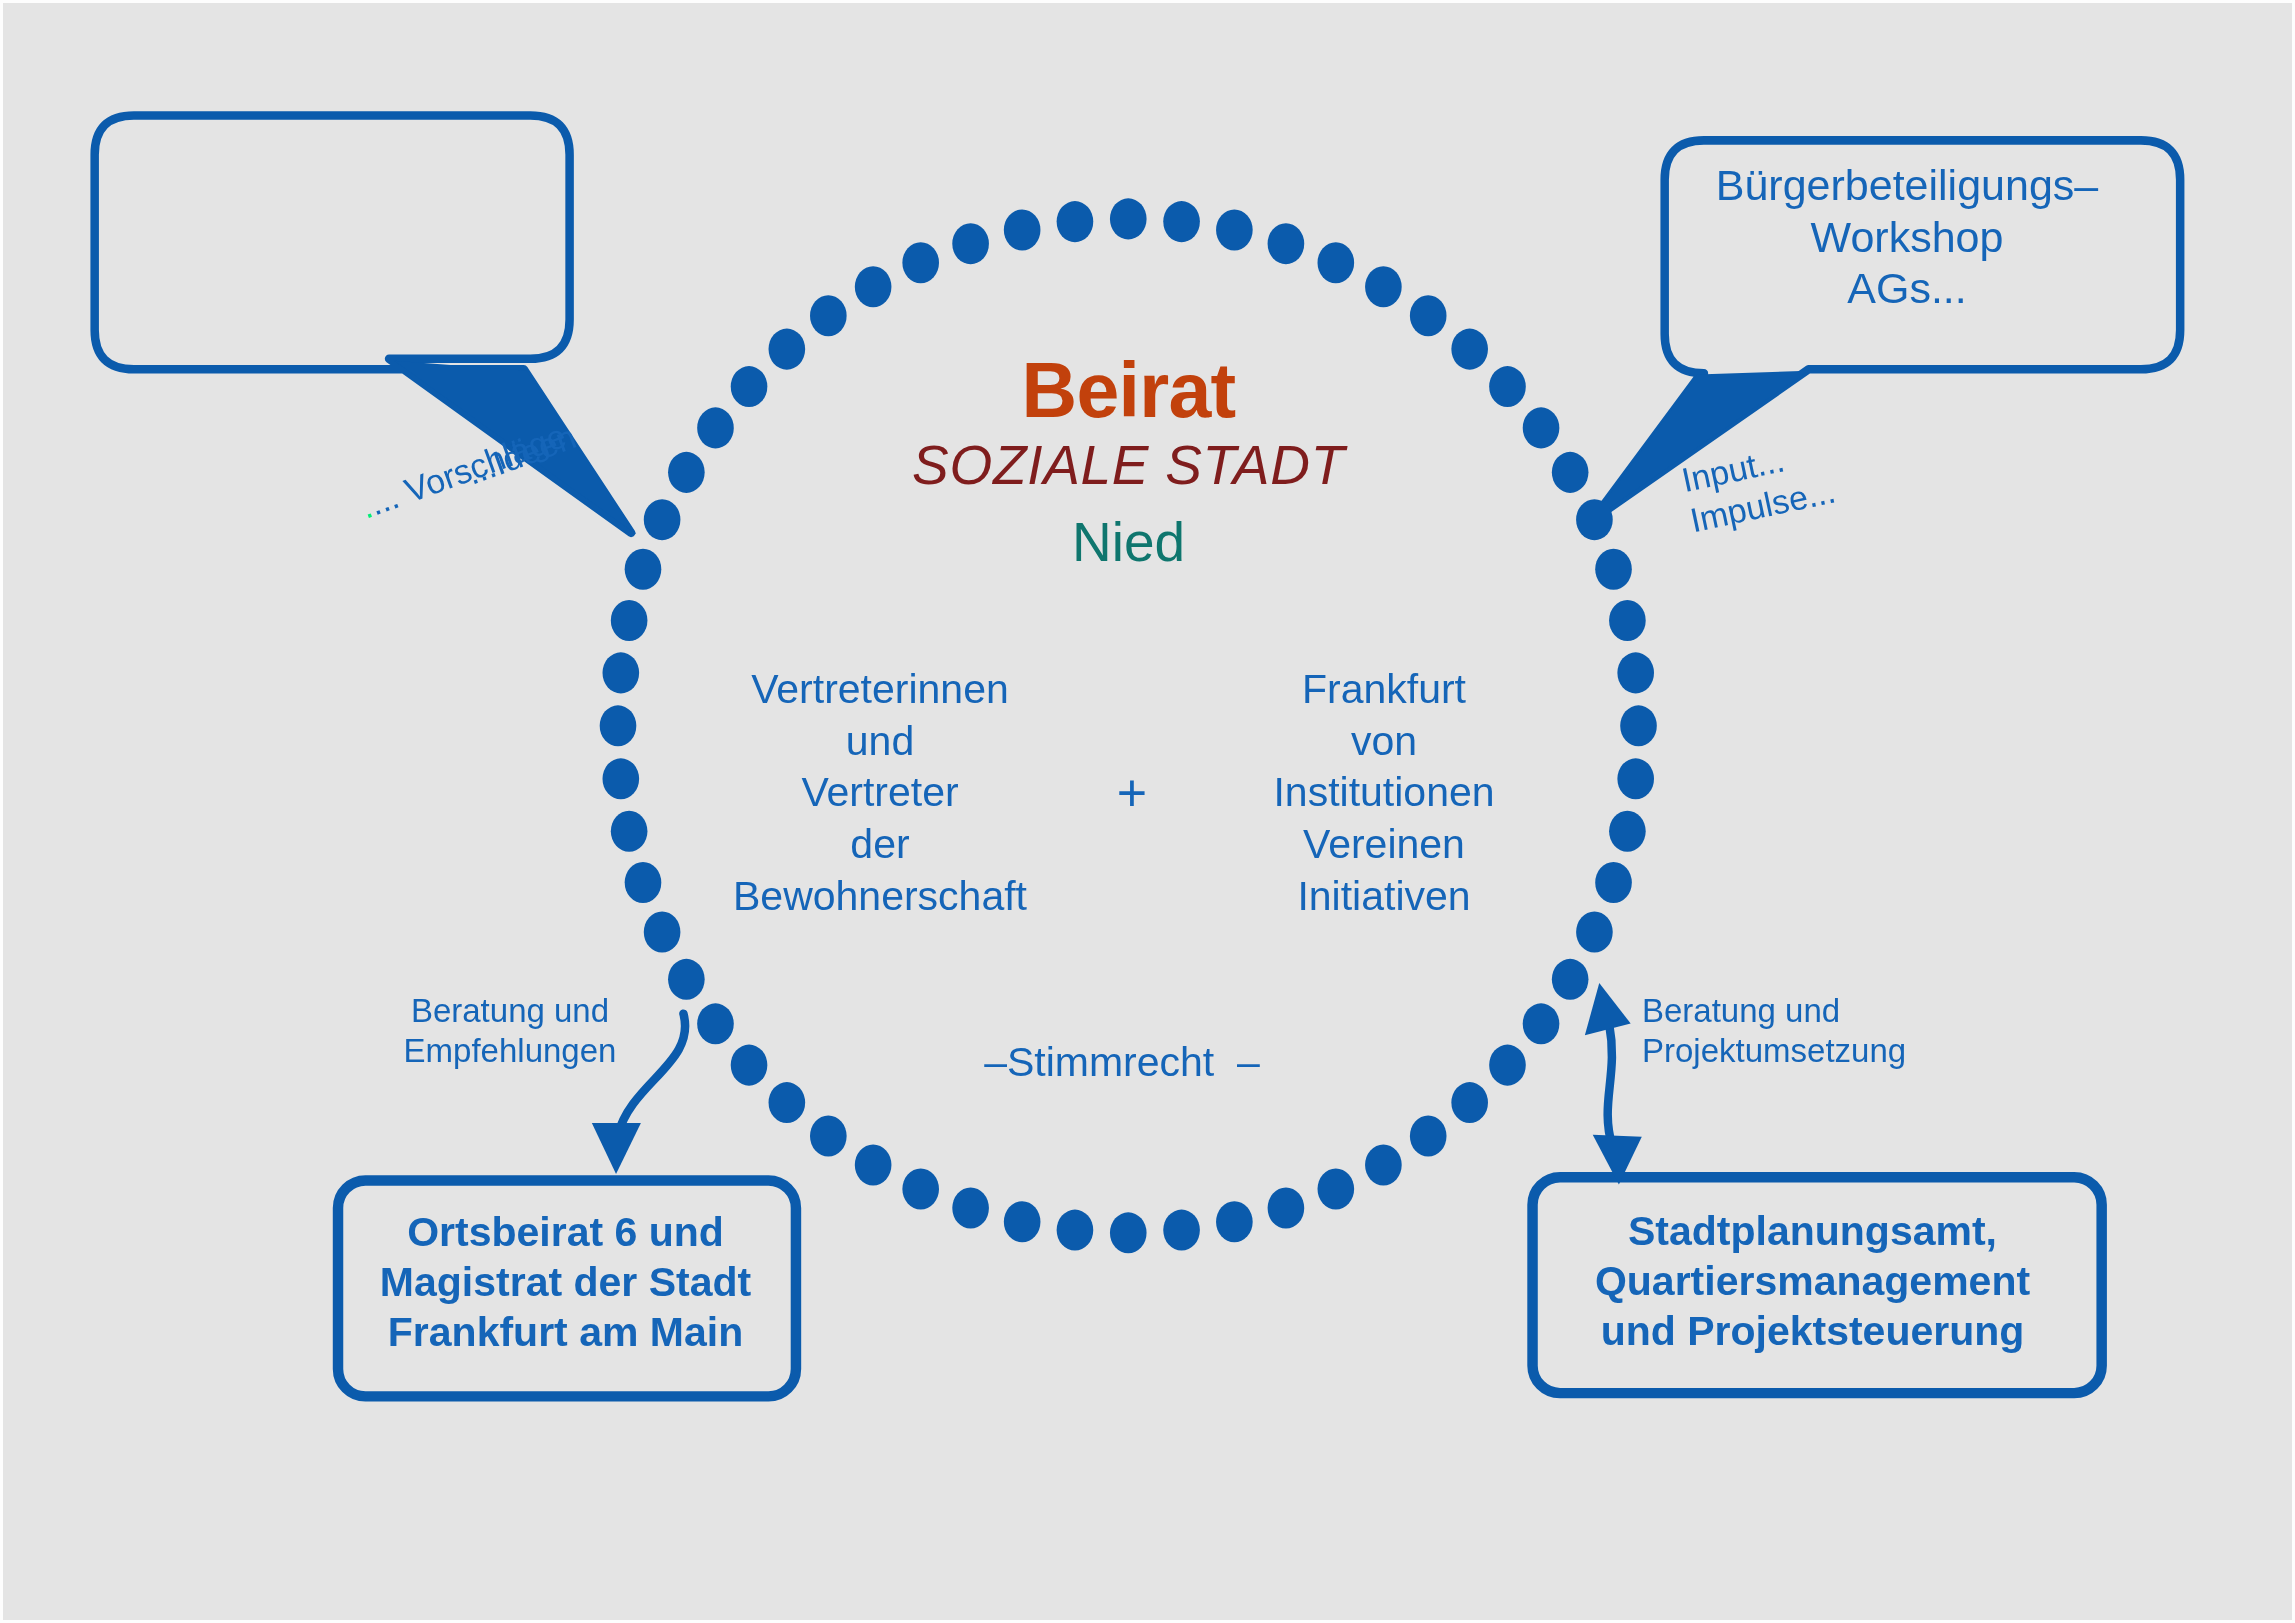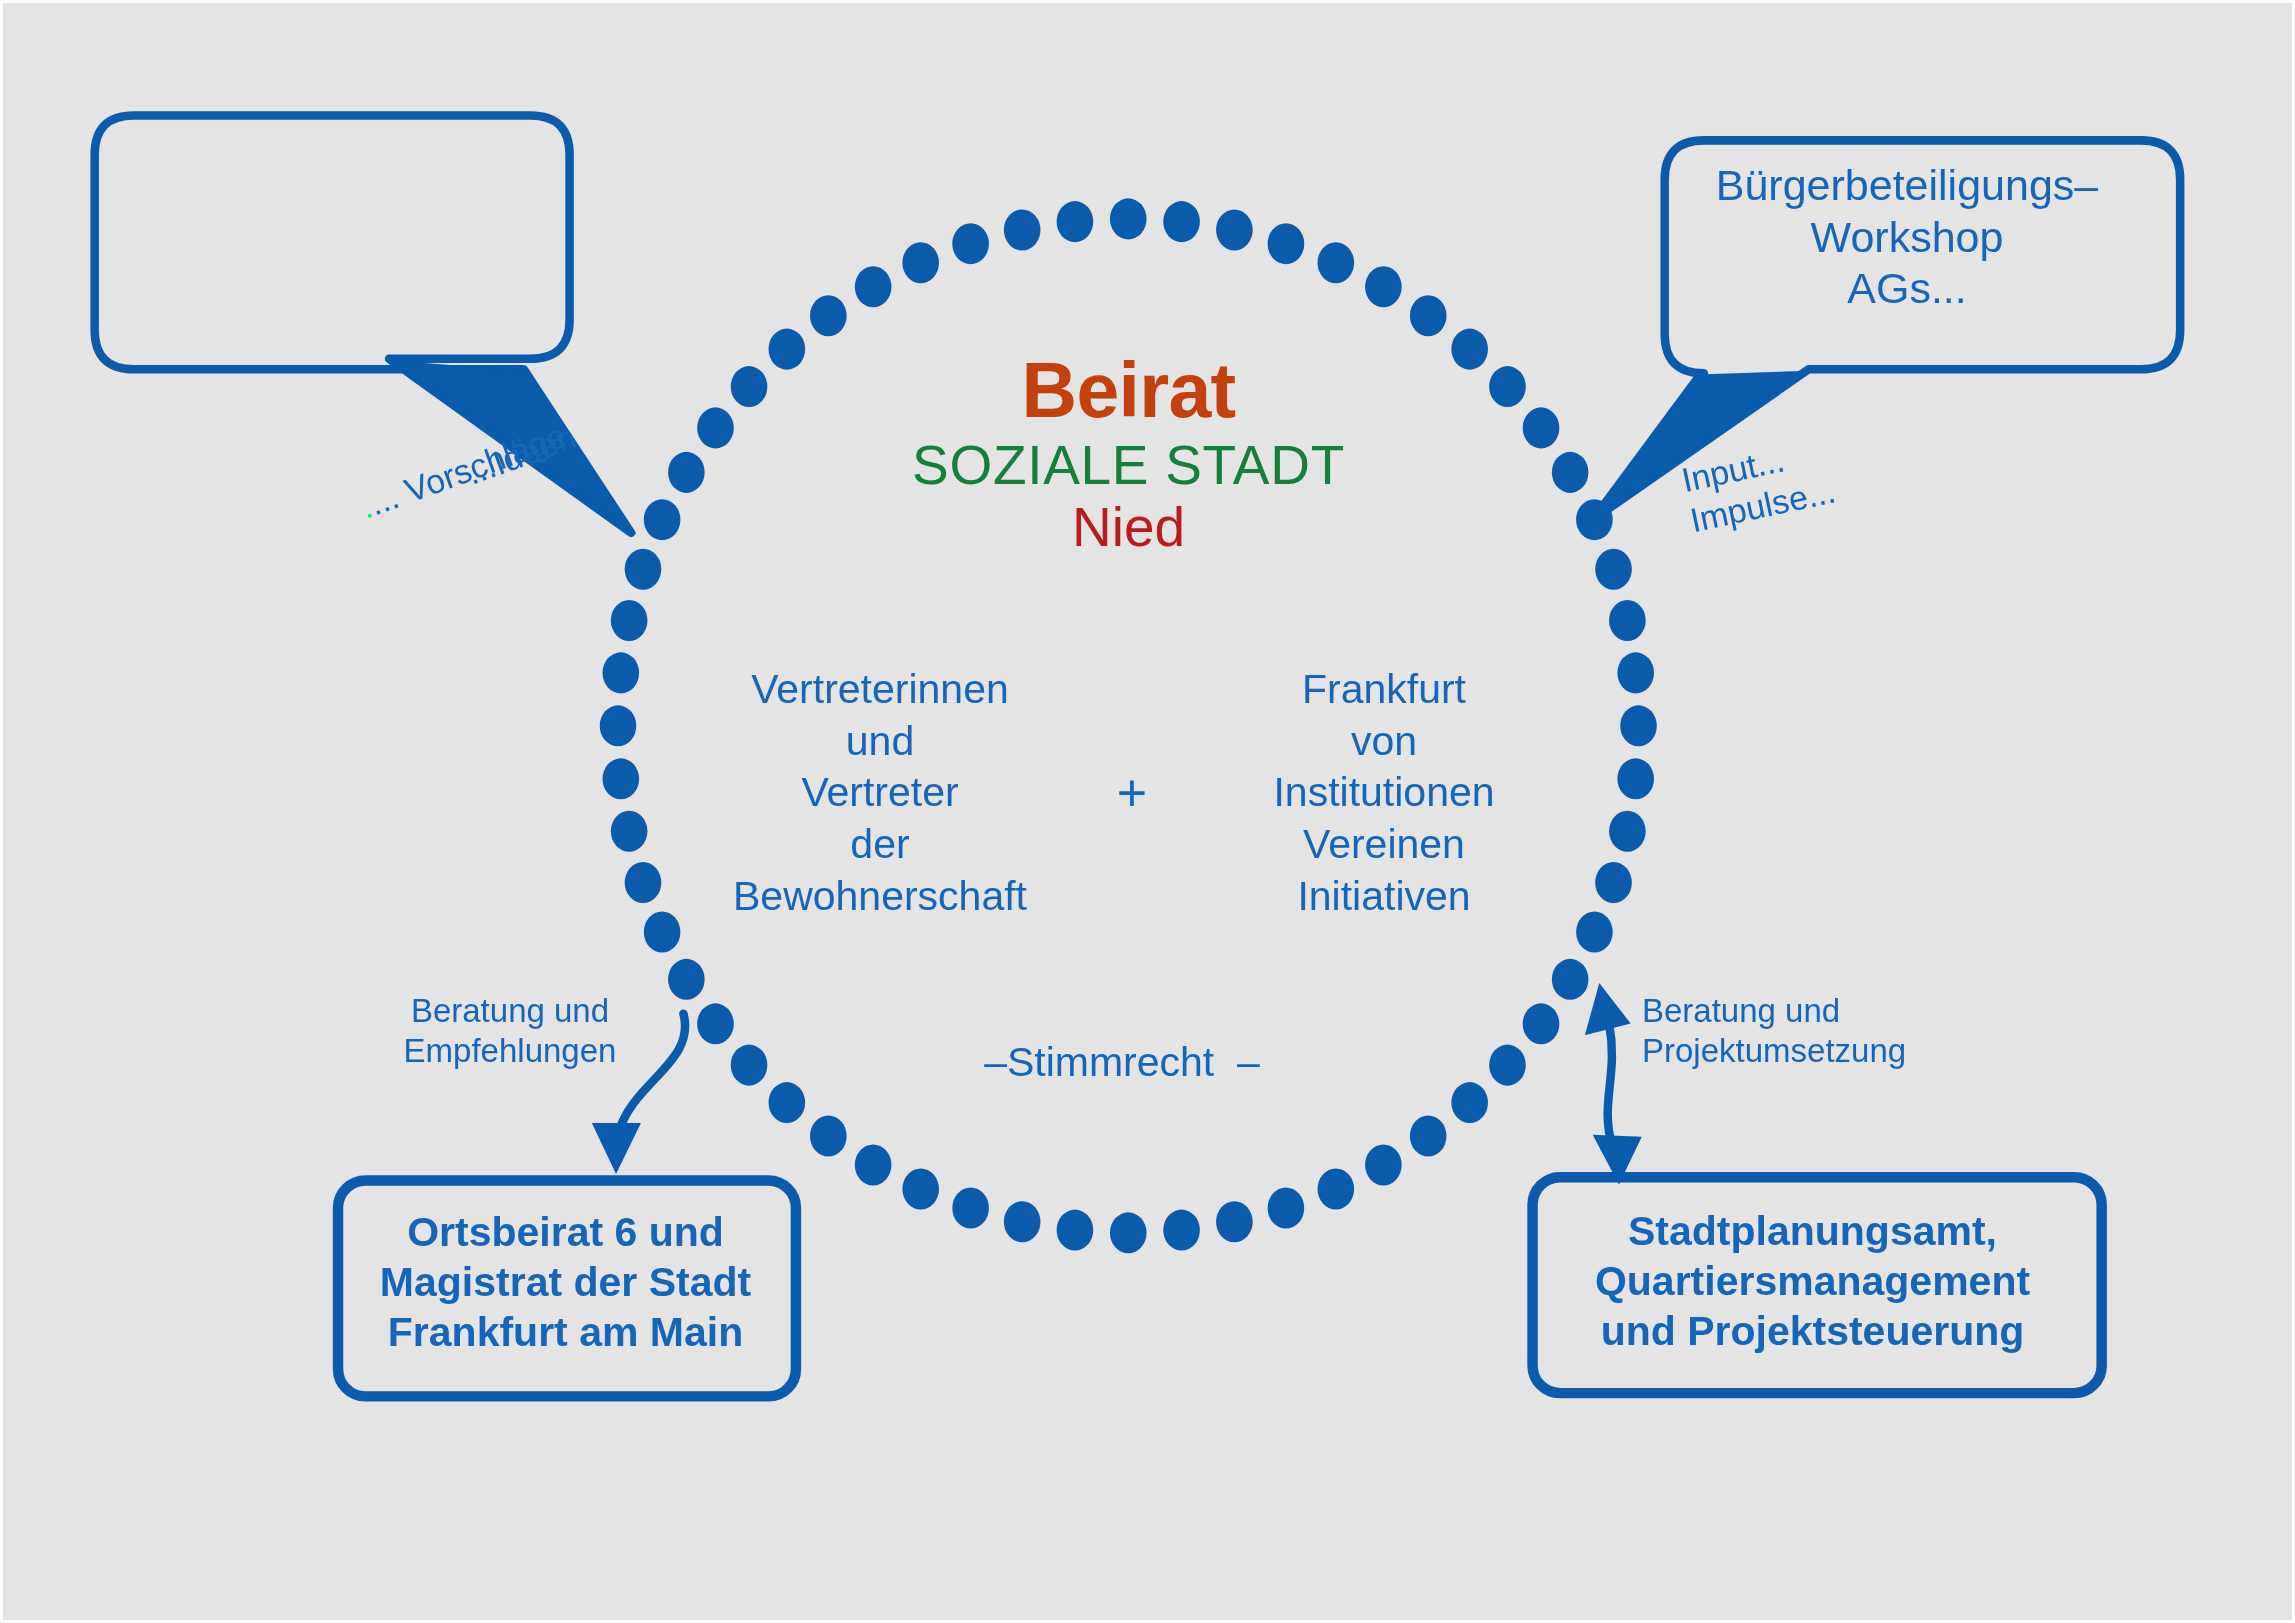--- a/index.html
+++ b/index.html
@@ -43,28 +43,29 @@
     letter-spacing: -0.7px;
     display: block;
     color: #c2410c;
   }
   .center-title .t-sub1 {
     font-size: 55px;
     font-weight: 400;
     display: block;
     letter-spacing: 0.7px;
     margin-top: 3.9px;
-    color: #15803d;
+    color: #7f1d1d;
+    font-style: italic;
   }
   .center-title .t-sub2 {
     font-size: 55px;
     font-weight: 400;
     display: block;
-    margin-top: 4px;
-    color: #b91c1c;
+    margin-top: 19px;
+    color: #0f766e;
   }
 
   .cols {
     position: absolute;
     left: 694px;
     top: 661px;
     width: 870px;
     display: flex;
     align-items: center;
     justify-content: space-between;

